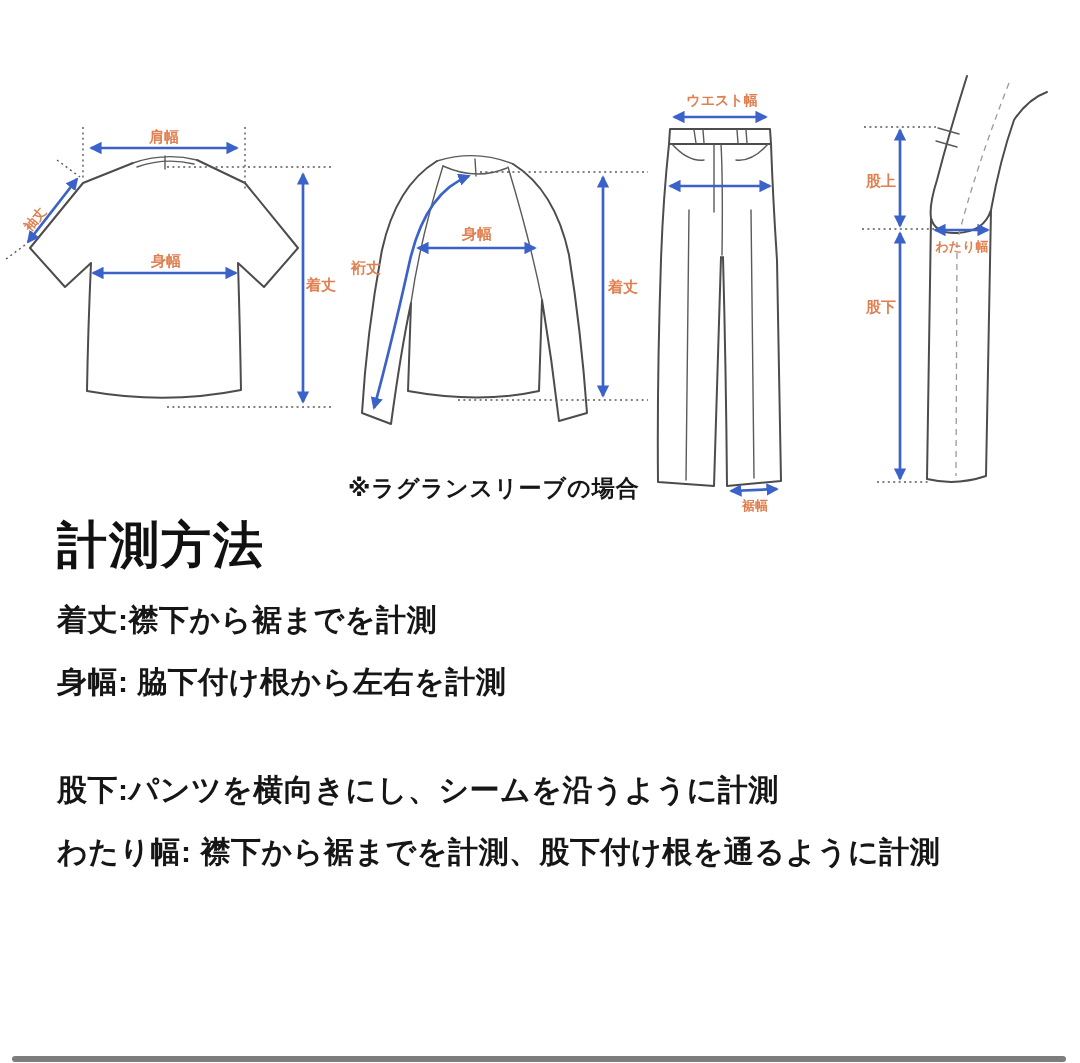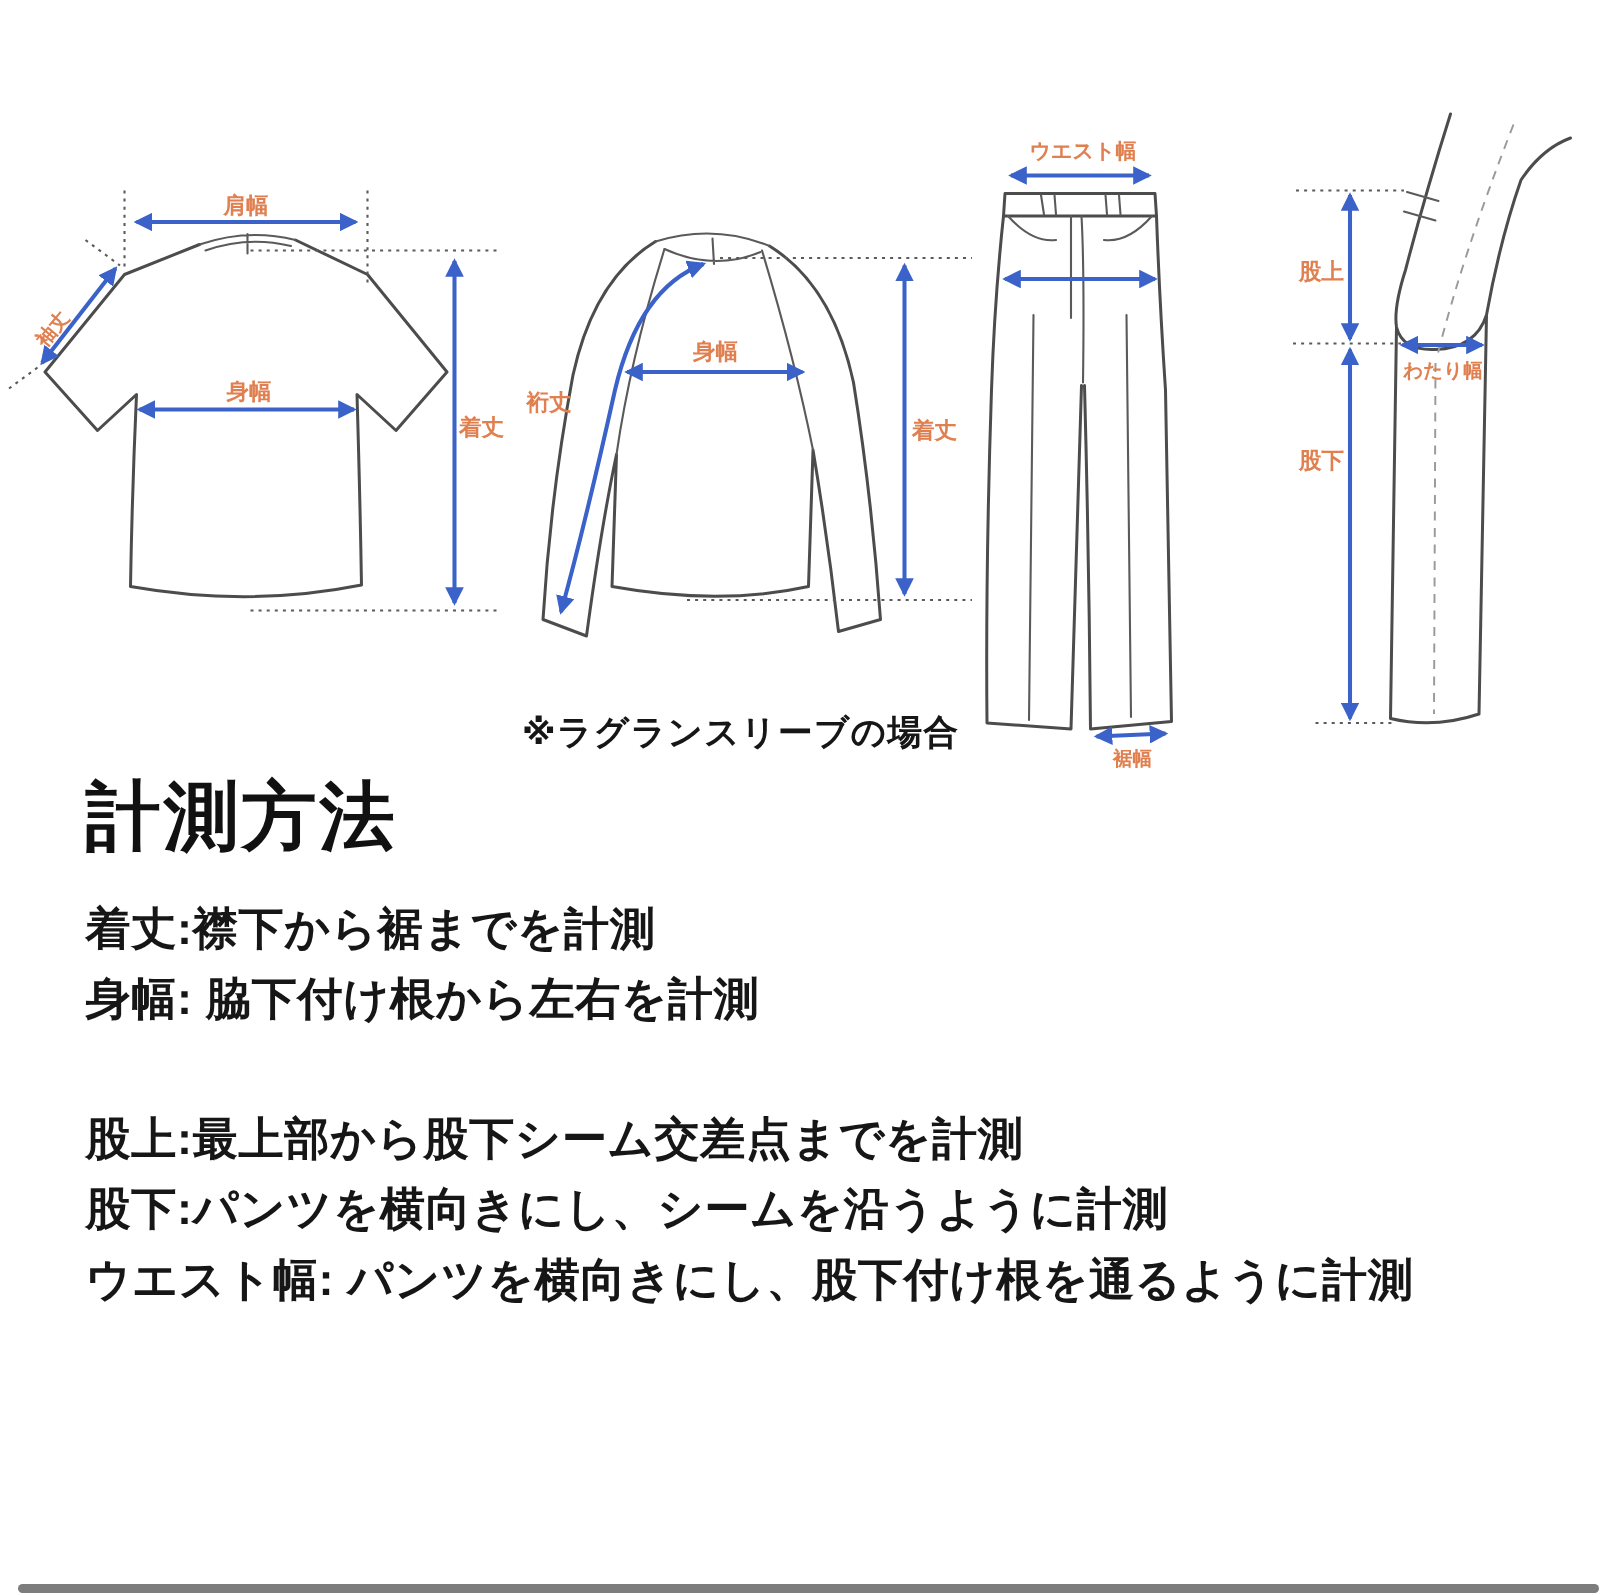--- a/index.html
+++ b/index.html
@@ -11,21 +11,21 @@
     font-family:"Liberation Sans","DejaVu Sans",sans-serif;
     font-weight:700;fill:#e07f4f;
   }
   .outline{stroke:#4c4c4c;stroke-width:2;fill:none;stroke-linejoin:round;stroke-linecap:round;}
   .thin{stroke:#5a5a5a;stroke-width:1.4;fill:none;stroke-linecap:round;}
   .dotted{stroke:#5a5a5a;stroke-width:1.4;fill:none;stroke-dasharray:2 3.4;}
   .dashedcrease{stroke:#9a9a9a;stroke-width:1.3;fill:none;stroke-dasharray:6 5;}
   .arrow{stroke:#3a62c8;stroke-width:2.7;fill:none;marker-start:url(#ah);marker-end:url(#ah);}
   .textblock{position:absolute;left:57px;top:520px;}
   .heading{margin:0;font-size:50px;line-height:58px;font-weight:900;letter-spacing:2px;color:#111;font-family:Liberation Mono, monospace;}
-  .mline{font-size:30px;line-height:47px;font-weight:700;letter-spacing:.5px;white-space:nowrap;color:#161616;}
+  .mline{font-size:30px;line-height:47px;font-weight:700;letter-spacing:.5px;white-space:nowrap;color:#161616;margin-top:15px;}
   .group-top{margin-top:18px;}
   .spacer{height:46px;}
   .raglan-note{position:absolute;left:348px;top:449px;font-size:23px;font-weight:700;letter-spacing:1px;color:#161616;white-space:nowrap;margin-top:24px;}
   .bottombar{position:absolute;left:12px;right:14px;bottom:1px;height:6px;background:#7d7d7d;border-radius:3px;}
 </style>
 </head>
 <body>
 
 <div id="stage">
 
@@ -115,20 +115,19 @@
     <h1 class="heading">計測方法</h1>
 
     <div class="group-top">
       <div class="mline">着丈:襟下から裾までを計測</div>
       <div class="mline">身幅: 脇下付け根から左右を計測</div>
     </div>
 
     <div class="spacer"></div>
 
     <div>
-      <div class="mline">股上:最上部から股下シーム交差点までを計測</div>
       <div class="mline">股下:パンツを横向きにし、シームを沿うように計測</div>
-      <div class="mline">ウエスト幅: パンツを横向きにし、股下付け根を通るように計測</div>
+      <div class="mline">わたり幅: 襟下から裾までを計測、股下付け根を通るように計測</div>
     </div>
   </div>
 
   <div class="bottombar"></div>
 </div>
 
 </body></html>

